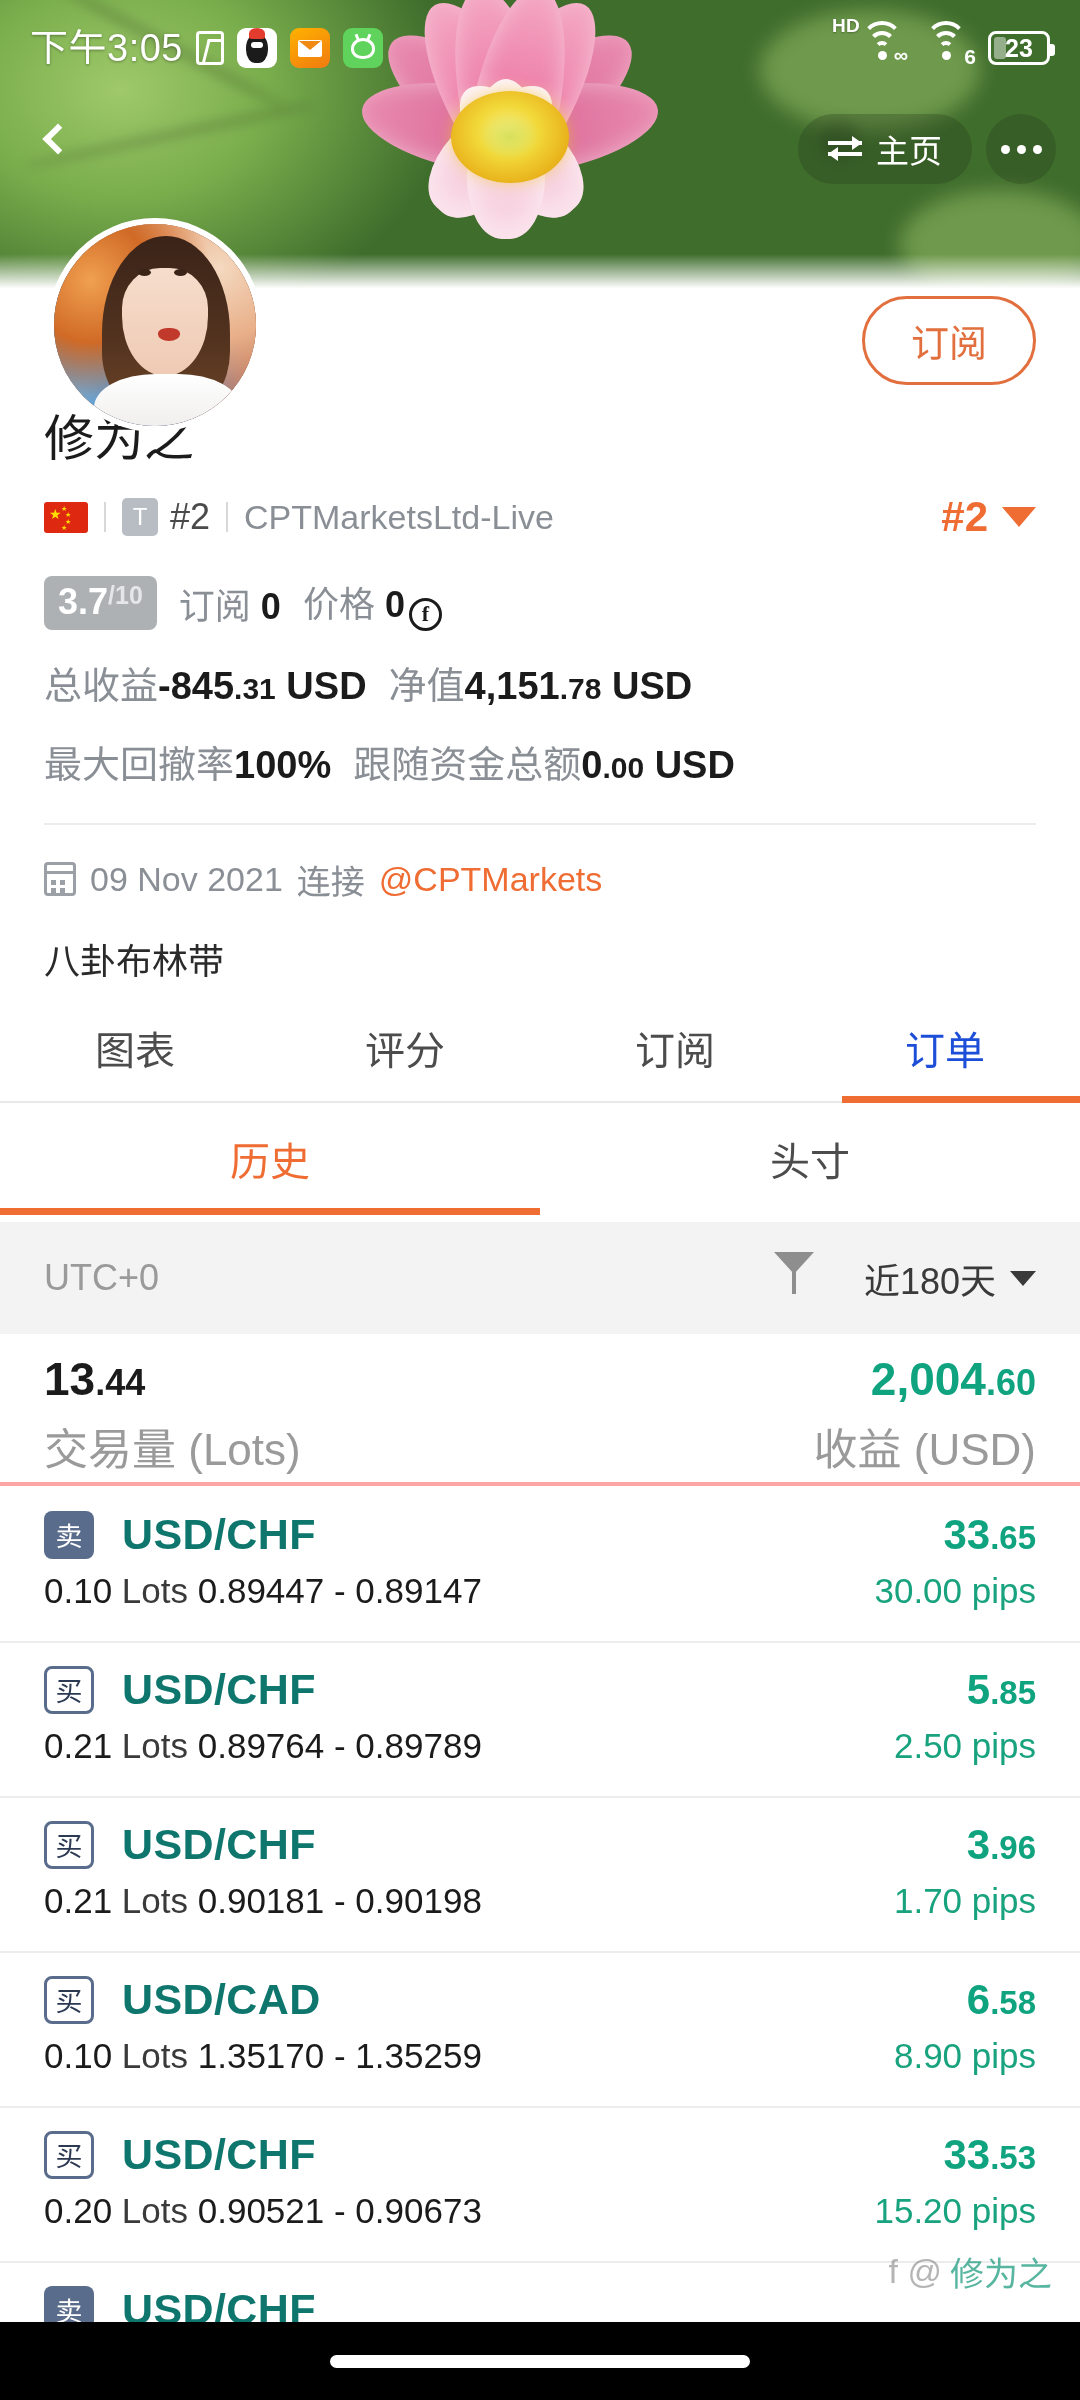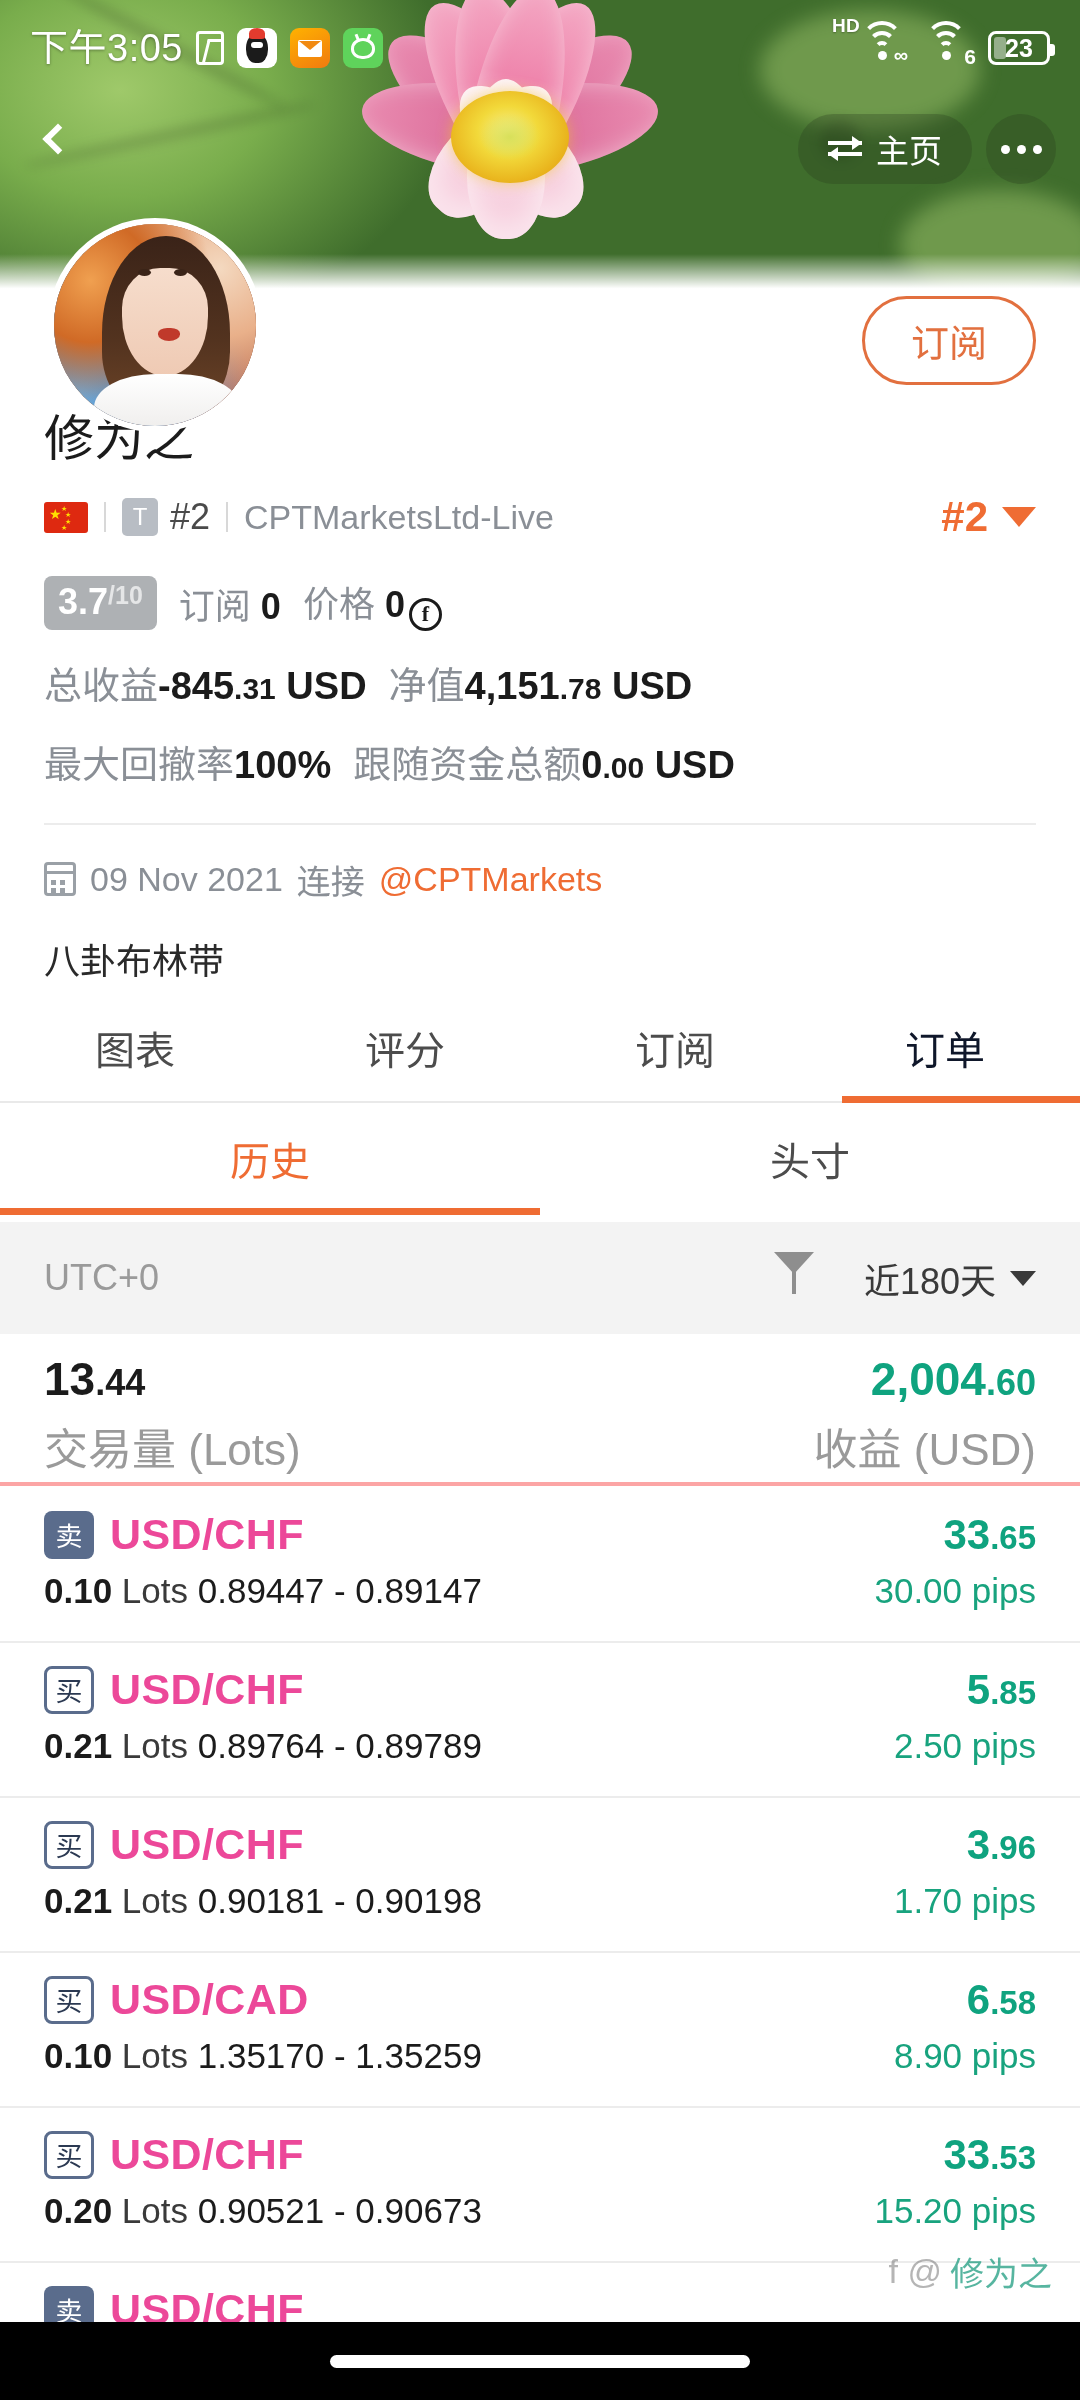--- a/index.html
+++ b/index.html
@@ -276,21 +276,21 @@
 
   
   .tabs-main {
     position: absolute; top: 995px; left: 0; right: 0; height: 108px;
     display: flex; align-items: stretch; border-bottom: 2px solid #e9e9e9;
   }
   .tab-m {
     flex: 1; display: flex; align-items: center; justify-content: center;
     font-size: 40px; color: #4c4c4c; position: relative; cursor: pointer;
   }
-  .tab-m.active { color: #0f172a; }
+  .tab-m.active { color: #1d4ed8; }
   .tab-m.active::after {
     content: ""; position: absolute; left: 12%; right: -4%; bottom: -2px; height: 7px; background: #ef6c33;
   }
 
   .tabs-sub {
     position: absolute; top: 1103px; left: 0; right: 0; height: 112px;
     display: flex; align-items: stretch; background: #fff;
   }
   .tab-s {
     flex: 1; display: flex; align-items: center; justify-content: center;
@@ -334,26 +334,26 @@
     height: 155px; padding: 22px 44px 0 44px; border-bottom: 2px solid #ececec;
     position: relative; background: #fff; cursor: pointer;
   }
   .trow-top { display: flex; align-items: center; }
   .side-badge {
     width: 50px; height: 48px; border-radius: 8px; display: flex; align-items: center;
     justify-content: center; font-size: 27px; margin-right: 16px; flex: 0 0 auto;
   }
   .side-badge.sell { background: #5a6c8c; color: #ffffff; }
   .side-badge.buy { background: #ffffff; color: #2b3952; border: 3px solid #5a6c8c; }
-  .sym { font-size: 43px; font-weight: 700; color: #ec4899; letter-spacing: .4px; }
+  .sym { font-size: 43px; font-weight: 700; color: #0f766e; letter-spacing: .4px; margin-left: 12px; }
   .prof { margin-left: auto; font-size: 42px; font-weight: 700; color: #0fa37f; }
   .prof .dec { font-size: 33px; }
   .trow-bot { display: flex; align-items: center; margin-top: 12px; }
   .lots { font-size: 35px; color: #1b1b1b; }
-  .lots b { font-weight: 700; }
+  .lots b { font-weight: 400; }
   .lots .lbl { color: #3a3a3a; }
   .pips { margin-left: auto; font-size: 35px; color: #18a37e; }
 
   
   .watermark {
     position: absolute; right: 28px; bottom: 104px; z-index: 20;
     font-size: 34px; color: rgba(120,120,120,0.55);
     display: flex; align-items: center; gap: 8px; pointer-events: none;
   }
   .watermark .wm-cn { color: rgba(16,150,120,0.7); }

